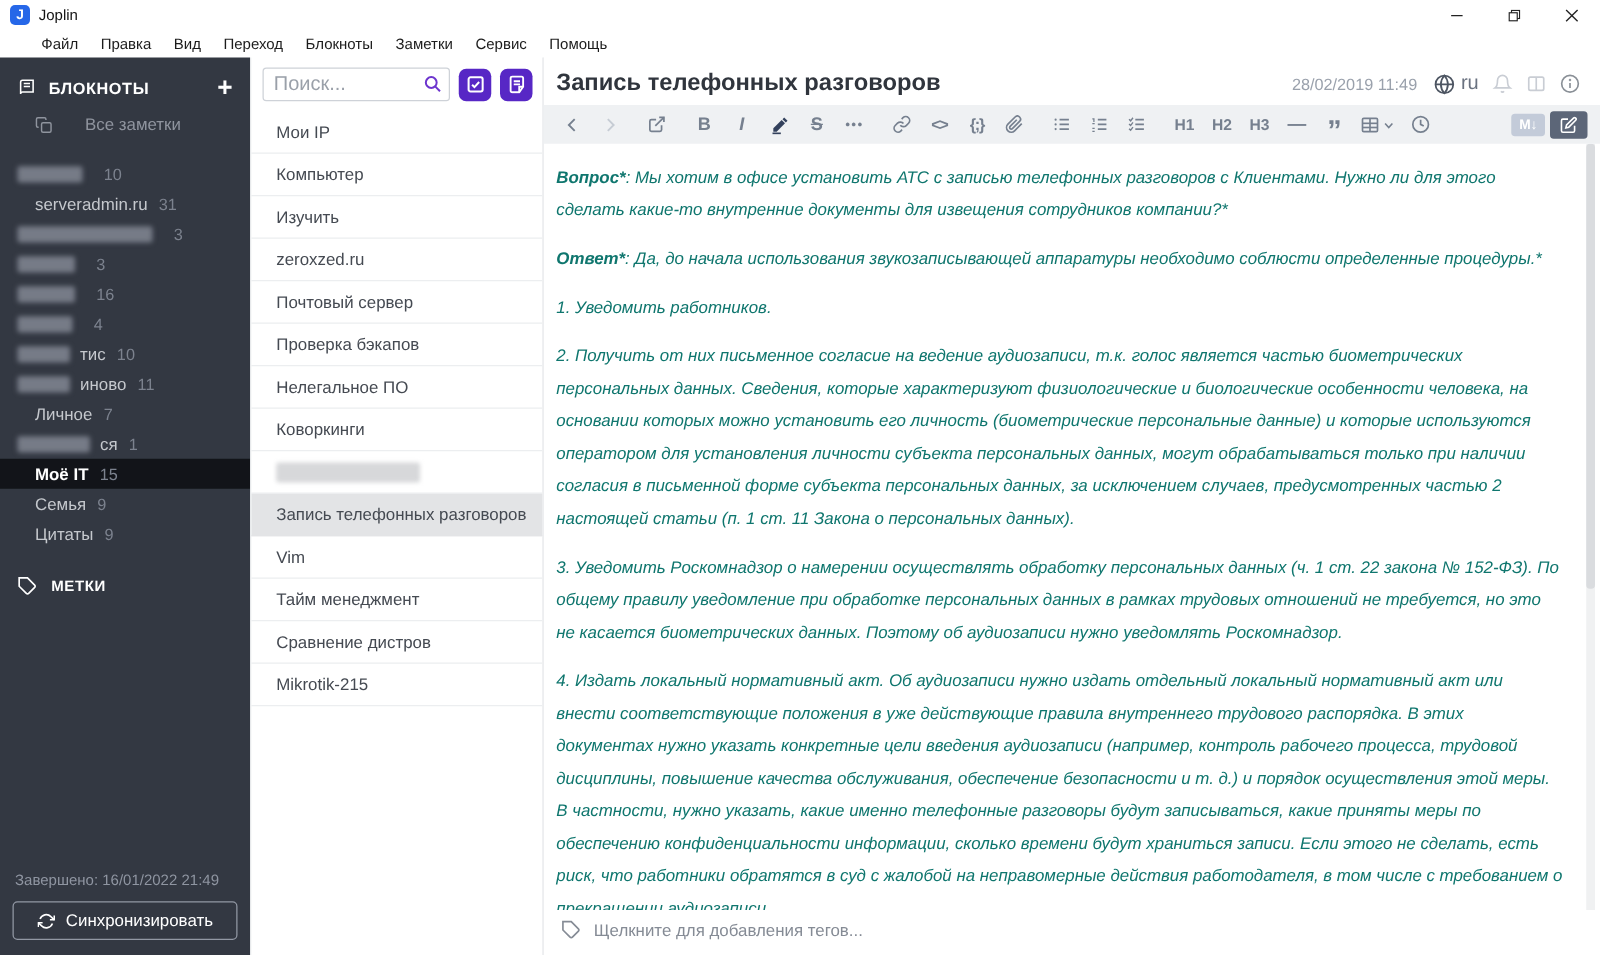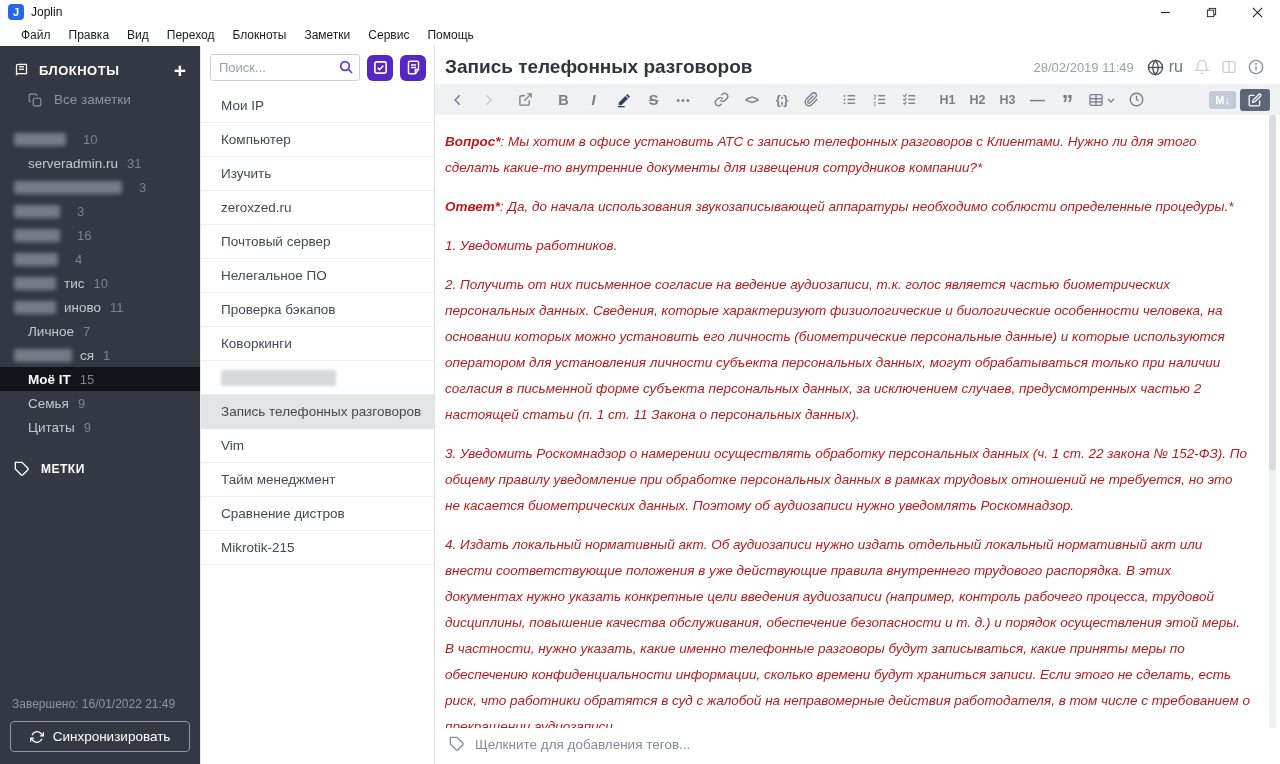--- a/index.html
+++ b/index.html
@@ -8,49 +8,49 @@
   .screen { width:1280px; height:764px; display:flex; flex-direction:column; overflow:hidden; background:#fff; }
 
   
   .titlebar { height:24px; display:flex; align-items:center; padding-left:8px; background:#fff; flex:0 0 auto; }
   .logo { width:16px; height:16px; border-radius:4px; background:#2667e8; color:#fff; font-weight:bold; font-size:11px; display:flex; align-items:center; justify-content:center; margin-right:7px; }
   .win-title { font-size:12px; color:#111; }
   .win-controls { margin-left:auto; display:flex; height:100%; }
   .win-btn { width:46px; height:100%; display:flex; align-items:center; justify-content:center; color:#222; background:transparent; border:0; }
 
   
-  .menubar { height:22px; display:flex; align-items:center; padding-left:12px; background:#fff; flex:0 0 auto; }
+  .menubar { height:22px; display:flex; align-items:center; padding-left:24px; background:#fff; flex:0 0 auto; }
   .menu-item { font-size:12px; color:#1c1c1c; padding:3px 9px; }
 
   
   .app { flex:1; display:flex; min-height:0; }
 
   
   .sidebar { width:200px; background:#333842; color:#c5c8cd; display:flex; flex-direction:column; flex:0 0 auto; }
   .sb-header { display:flex; align-items:center; padding:17px 14px 8px 14px; color:#fff; }
   .sb-header-label { font-size:13px; font-weight:bold; letter-spacing:.5px; margin-left:10px; }
   .sb-plus { margin-left:auto; color:#fff; font-size:21px; font-weight:bold; line-height:14px; }
-  .sb-allnotes { display:flex; align-items:center; gap:12px; padding:6px 0 6px 28px; color:#8f949e; font-size:13.5px; }
+  .sb-allnotes { display:flex; align-items:center; gap:26px; padding:6px 0 6px 28px; color:#8f949e; font-size:13.5px; }
   .sb-items { margin-top:14px;text-align:center; }
   .sb-item { display:flex; align-items:center; padding:4.5px 8px 4.5px 28px; font-size:13.5px; color:#c5c8cd; }
   .sb-item.selected { background:#121419; color:#fff; font-weight:bold; }
   .sb-count { color:#7c828e; margin-left:9px; font-size:13px; font-weight:normal; }
   .redact { display:inline-block; height:13px; background:#767b87; border-radius:2px; filter:blur(2px); margin-right:8px; margin-left:-14px; }
   .redact + .sb-label { margin-right:0; }
   .sb-tags { display:flex; align-items:center; gap:11px; padding:22px 14px 6px 14px; color:#fff; }
   .sb-tags-label { font-size:12px; font-weight:bold; letter-spacing:.5px; }
   .sb-bottom { margin-top:auto; padding:0 10px 12px 10px; }
   .sb-sync-status { font-size:12px; color:#8f95a1; margin:0 0 10px 2px; }
   .sb-sync-btn { width:100%; height:31px; border:1px solid #9298a4; border-radius:4px; background:transparent; color:#fff; font-size:13.5px; display:flex; align-items:center; justify-content:center; gap:9px; font-family:inherit; }
 
   
   .notelist { width:235px; flex:0 0 auto; background:#fff; border-right:1px solid #dfe2e5; display:flex; flex-direction:column; border-left:1px solid #e7e9eb; }
   .search-row { display:flex; align-items:center; padding:8px 8px 8px 9px; gap:7px; }
   .search-box { position:relative; flex:1; }
-  .search-input { width:100%; height:27px; border:1px solid #ced2d8; border-radius:3px; padding:0 39px 0 8px; font-size:13px; color:#701a75; font-family:inherit; }
+  .search-input { width:100%; height:27px; border:1px solid #ced2d8; border-radius:3px; padding:0 39px 0 8px; font-size:16px; color:#701a75; font-family:inherit; }
   .search-input::placeholder { color:#9aa0a9; }
   .search-glass { position:absolute; right:6px; top:5px; color:#6d35ce; }
   .mini-btn { width:26px; height:26px; border-radius:6px; background:#5727c5; border:0; display:flex; align-items:center; justify-content:center; color:#fff; flex:0 0 auto; }
   .note-items { flex:1; overflow:hidden; }
   .note-item { display:flex; align-items:center; height:34px; padding:0 10px 0 20px; font-size:13.5px; color:#454a52; border-bottom:1px solid #eceef0; }
   .note-item.selected { background:#e3e4e6; border-bottom-color:#e3e4e6; }
   .note-redact { display:inline-block; width:115px; height:16px; background:#d7d8da; border-radius:2px; filter:blur(1.5px); }
 
   
   .editor { flex:1; display:flex; flex-direction:column; min-width:0; background:#fff; }
@@ -72,21 +72,21 @@
   .tb-code { font-size:13px; font-weight:bold; letter-spacing:-1px; }
   .tb-h { font-size:12.5px; font-weight:600; }
   .tb-hr { font-size:15px; font-weight:bold; }
   .tb-quote { font-size:23px; font-weight:bold; line-height:10px; padding-top:9px; }
   .gap { margin-left:13px; }
   .sgap { margin-left:5px; }
   .tb-right { margin-left:auto; display:flex; align-items:center; gap:4px; }
   .md-badge { background:#c3cbd9; color:#fff; font-size:11px; font-weight:bold; border-radius:3px; padding:3px 6px; border:0; font-family:inherit; }
   .edit-toggle { background:#5c6678; border:0; border-radius:3px; width:30px; height:22px; display:flex; align-items:center; justify-content:center; color:#fff; }
 
-  .ed-body { flex:1; position:relative; padding:14px 30px 0 10px; overflow:hidden; font-style:italic; color:#b91c1c; font-size:13.5px; line-height:26px; }
+  .ed-body { flex:1; position:relative; padding:14px 30px 0 10px; overflow:hidden; font-style:italic; color:#0f766e; font-size:13.5px; line-height:26px; }
   .ed-body p { margin:0 0 13px 0; }
   .lead { font-weight:bold; }
   .ed-scrolltrack { position:absolute; top:0; right:4px; width:7px; bottom:0; background:#f0f1f2; }
   .ed-scrollthumb { position:absolute; top:0; right:0; width:7px; height:58%; background:#dadcdf; border-radius:3px; }
 
   .ed-tagbar { height:36px; display:flex; align-items:center; gap:10px; padding:0 16px 4px 14px; color:#858b95; font-size:13.5px; flex:0 0 auto; }
 
   svg { display:block; }
 </style>
 </head>
@@ -298,26 +298,26 @@
             <span>zeroxzed.ru</span>
           </div>
 
           <div class="note-item">
 
             <span>Почтовый сервер</span>
           </div>
 
           <div class="note-item">
 
+            <span>Проверка бэкапов</span>
+          </div>
+
+          <div class="note-item">
+
             <span>Нелегальное ПО</span>
-          </div>
-
-          <div class="note-item">
-
-            <span>Проверка бэкапов</span>
           </div>
 
 
           <div class="note-item">
 
             <span>Коворкинги</span>
           </div>
 
           <div class="note-item">
             <span class="note-redact"></span>

